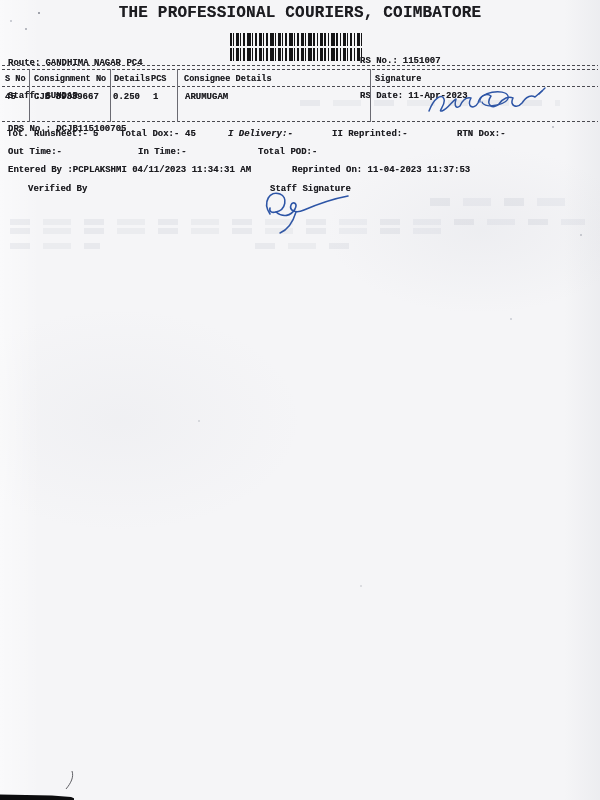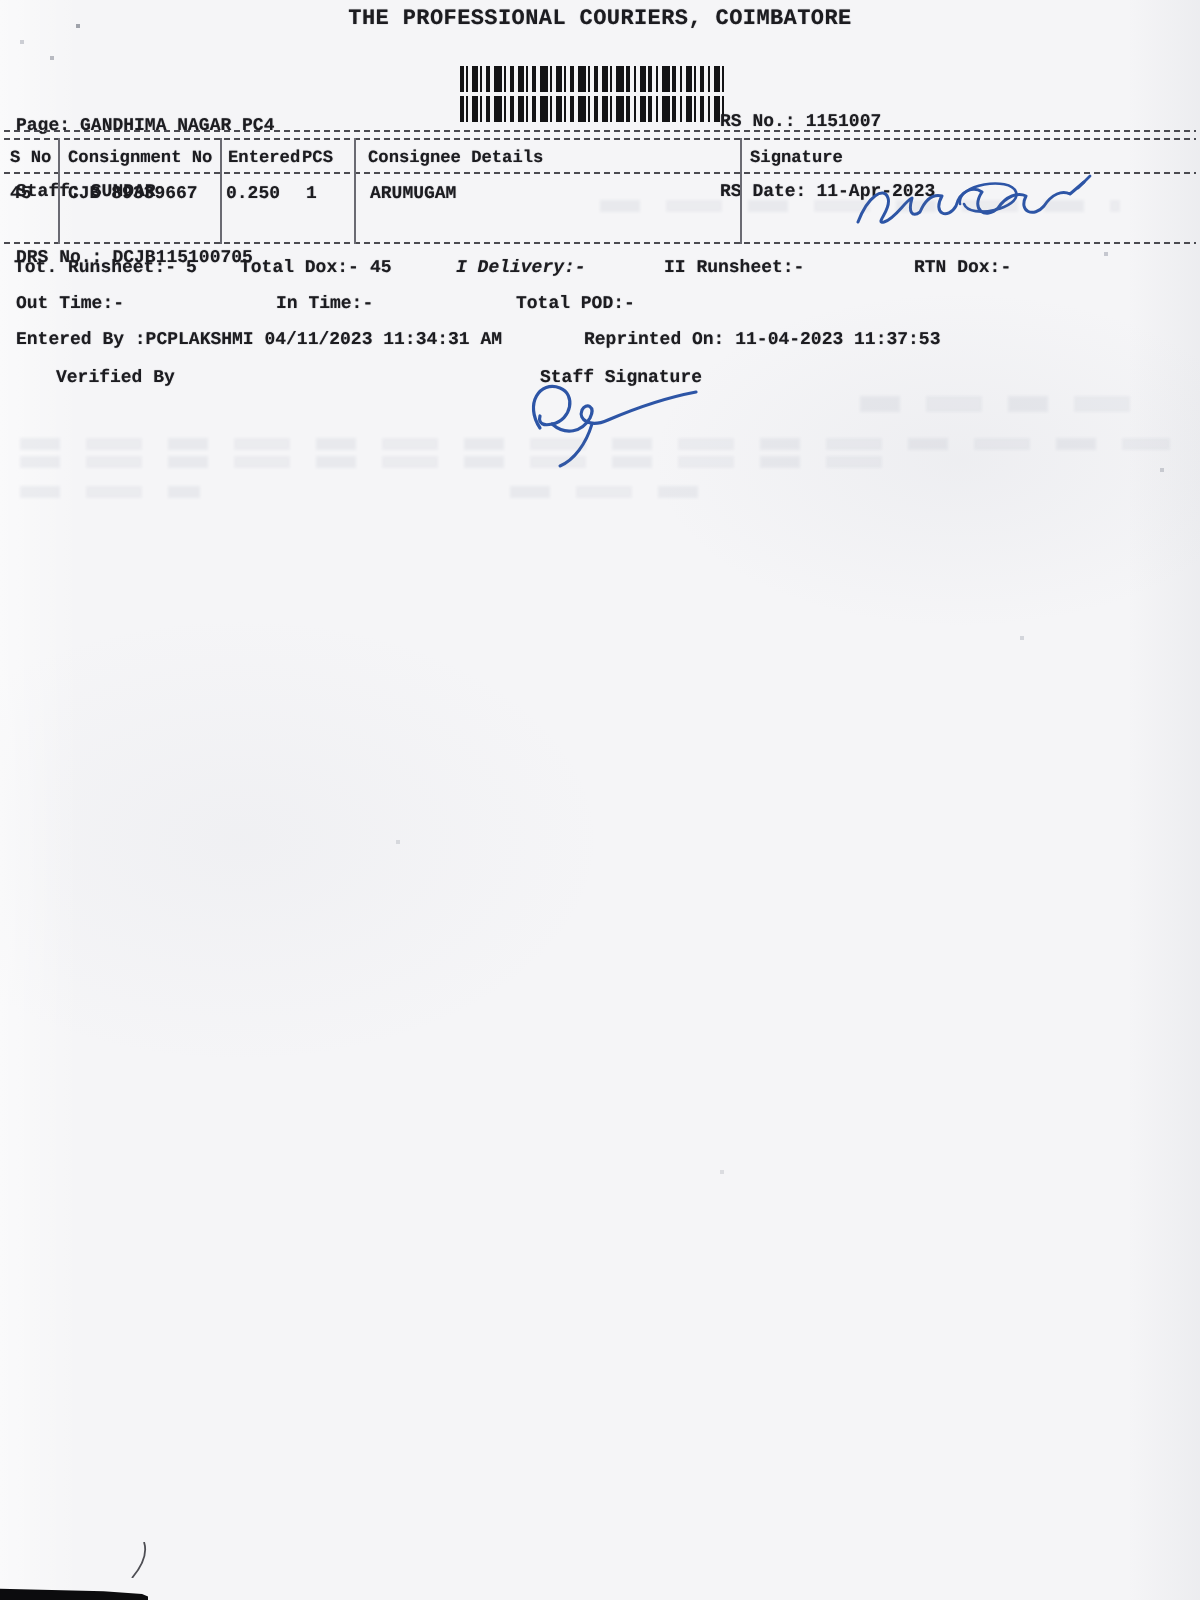--- a/index.html
+++ b/index.html
@@ -13,21 +13,21 @@
     background:
       linear-gradient(90deg, rgba(255,255,255,.5) 0, rgba(255,255,255,0) 40px),
       linear-gradient(90deg, rgba(160,165,175,0) 94%, rgba(160,165,175,.10) 100%),
       radial-gradient(220px 120px at 480px 230px, rgba(170,175,188,.10), rgba(170,175,188,0) 70%),
       radial-gradient(260px 160px at 120px 420px, rgba(170,175,188,.07), rgba(170,175,188,0) 70%),
       #f5f5f7;
     color:#1c1c20;
   }
   .txt{position:absolute;white-space:pre;font-weight:bold;
        text-shadow:0 0 .5px rgba(20,20,30,.55);}
-  .sz-title{font-size:11px;letter-spacing:.2px;}
+  .sz-title{font-size:16px;letter-spacing:.2px;}
   .sz-body{font-size:9px;}
   .sz-hdr{font-size:8.6px;}
   .center{left:0;width:600px;text-align:center;}
   
   .meta-left{position:absolute;left:8px;top:36px;line-height:11px;}
   .meta-left .line{white-space:pre;}
   .meta-right{position:absolute;left:360px;top:33px;line-height:11.5px;}
   .kv .v{margin-left:5px;}
   
   .dash{position:absolute;left:2px;width:596px;height:1px;
@@ -55,21 +55,21 @@
   .hair path{fill:none;stroke:#4e4e54;stroke-width:.9;}
 </style>
 </head>
 <body>
 
 <div class="paper">
 
   <div class="txt sz-title center" style="top:4px;">THE PROFESSIONAL COURIERS, COIMBATORE</div>
 
   <div class="meta-left txt sz-body">
-    <div class="line kv"><span>Page:</span><span class="v">GANDHIMA NAGAR PC4</span></div>
+    <div class="line kv"><span>Route:</span><span class="v">GANDHIMA NAGAR PC4</span></div>
     <div class="line kv"><span>Staff:</span><span class="v">SUNDAR</span></div>
     <div class="line kv"><span>DRS No.:</span><span class="v">DCJB115100705</span></div>
   </div>
 
   <div class="barcode">
     <svg width="132" height="29" viewBox="0 0 132 29">
       <g id="bars" fill="#141416">
         <rect x="0" y="0" width="2" height="13"></rect>
           <rect x="3" y="0" width="1" height="13"></rect>
         <rect x="6" y="0" width="3" height="13"></rect>
@@ -121,21 +121,21 @@
   <div class="dash" style="top:86px;"></div>
   <div class="dash" style="top:121px;"></div>
 
   <div class="vline" style="left:29px;"></div>
   <div class="vline" style="left:110px;"></div>
   <div class="vline" style="left:177px;"></div>
   <div class="vline" style="left:370px;"></div>
 
   <div class="txt sz-hdr" style="left:5px;top:74px;">S No</div>
   <div class="txt sz-hdr" style="left:34px;top:74px;font-family:Liberation Mono, monospace;">Consignment No</div>
-  <div class="txt sz-hdr" style="left:114px;top:74px;">Entered</div>
+  <div class="txt sz-hdr" style="left:114px;top:74px;">Details</div>
   <div class="txt sz-hdr" style="left:151px;top:74px;">PCS</div>
   <div class="txt sz-hdr" style="left:184px;top:74px;text-align:right;">Consignee Details</div>
   <div class="txt sz-hdr" style="left:375px;top:74px;">Signature</div>
 
   <div>
     <div class="txt sz-body" style="left:5px;top:92px;">45</div>
     <div class="txt sz-body" style="left:34px;top:92px;">CJB 89339667</div>
     <div class="txt sz-body" style="left:113px;top:92px;">0.250</div>
     <div class="txt sz-body" style="left:153px;top:92px;">1</div>
     <div class="txt sz-body" style="left:185px;top:92px;text-align:center;">ARUMUGAM</div>
@@ -146,21 +146,21 @@
         <path stroke-width="1.3" d="M55 17 C53 7 80 3 83 11 C86 19 60 25 57 17"></path>
         <path stroke-width="1.4" d="M114 9 L120 3"></path>
       </svg>
     </div>
   </div>
 
   <div class="txt sz-body kv" style="left:7px;top:129px;"><span>Tot. Runsheet:-</span><span class="v">5</span></div>
   <div class="txt sz-body" style="left:120px;top:129px;">Total Dox:-</div>
   <div class="txt sz-body" style="left:185px;top:129px;">45</div>
   <div class="txt sz-body" style="left:228px;top:129px;font-style:italic;">I Delivery:-</div>
-  <div class="txt sz-body" style="left:332px;top:129px;">II Runsheet:-</div>
+  <div class="txt sz-body" style="left:332px;top:129px;">II Reprinted:-</div>
   <div class="txt sz-body" style="left:457px;top:129px;">RTN Dox:-</div>
 
   <div class="txt sz-body" style="left:8px;top:147px;">Out Time:-</div>
   <div class="txt sz-body" style="left:138px;top:147px;text-align:center;">In Time:-</div>
   <div class="txt sz-body" style="left:258px;top:147px;">Total POD:-</div>
 
   <div class="txt sz-body" style="left:8px;top:165px;">Entered By :PCPLAKSHMI 04/11/2023 11:34:31 AM</div>
   <div class="txt sz-body" style="left:258px;top:165px;margin-left:34px;">Reprinted On: 11-04-2023 11:37:53</div>
 
   <div class="txt sz-body" style="left:8px;top:184px;margin-left:20px;">Verified By</div>

